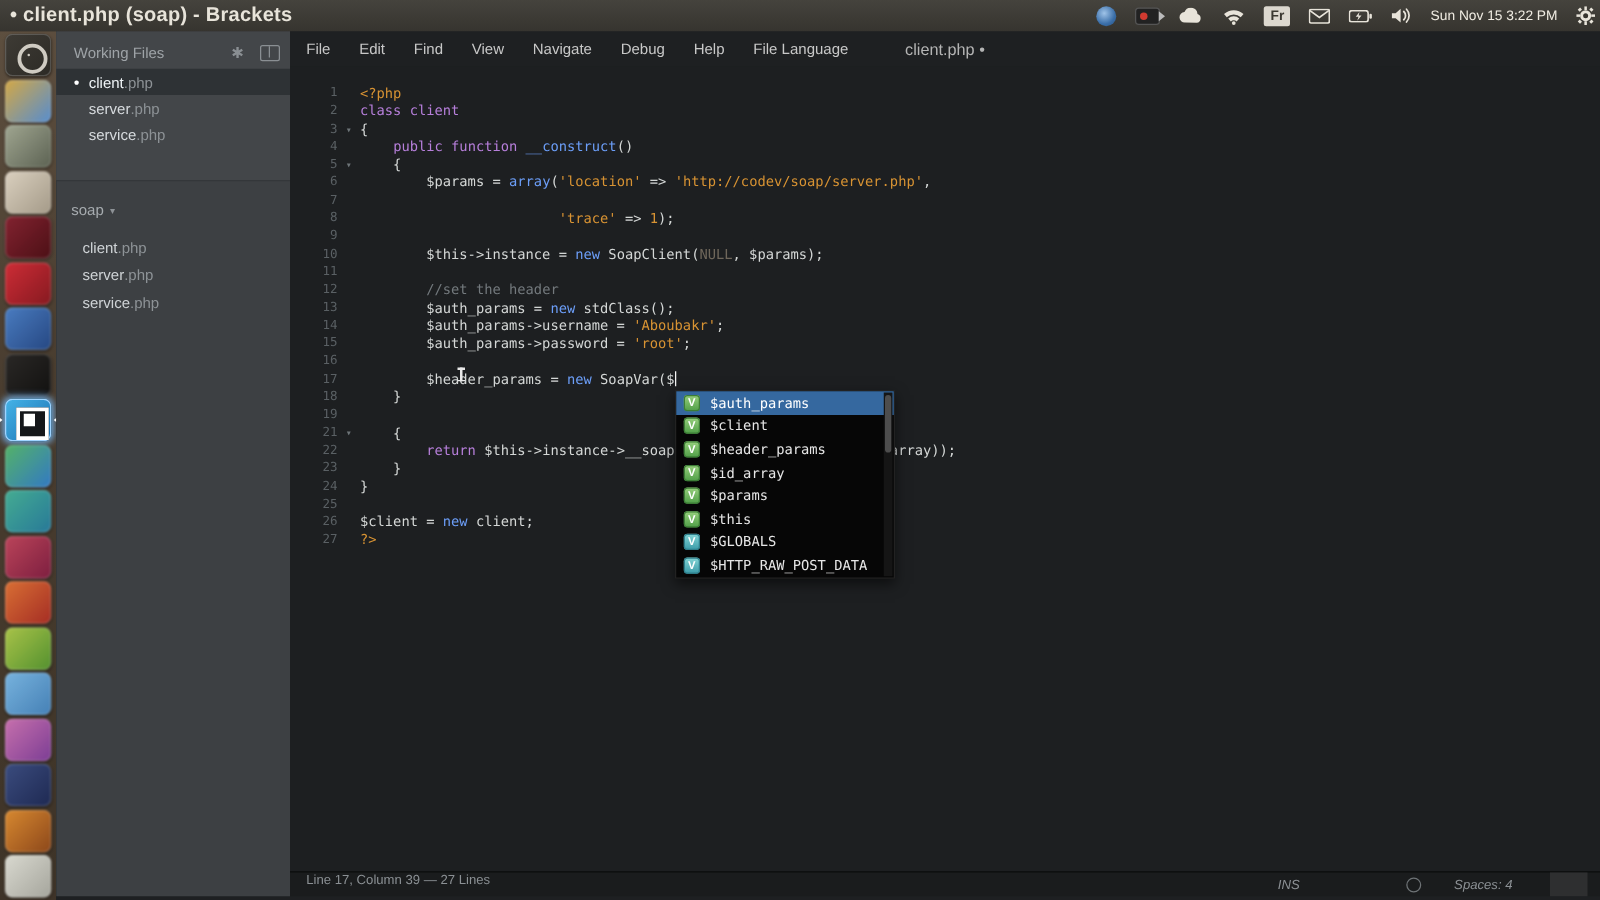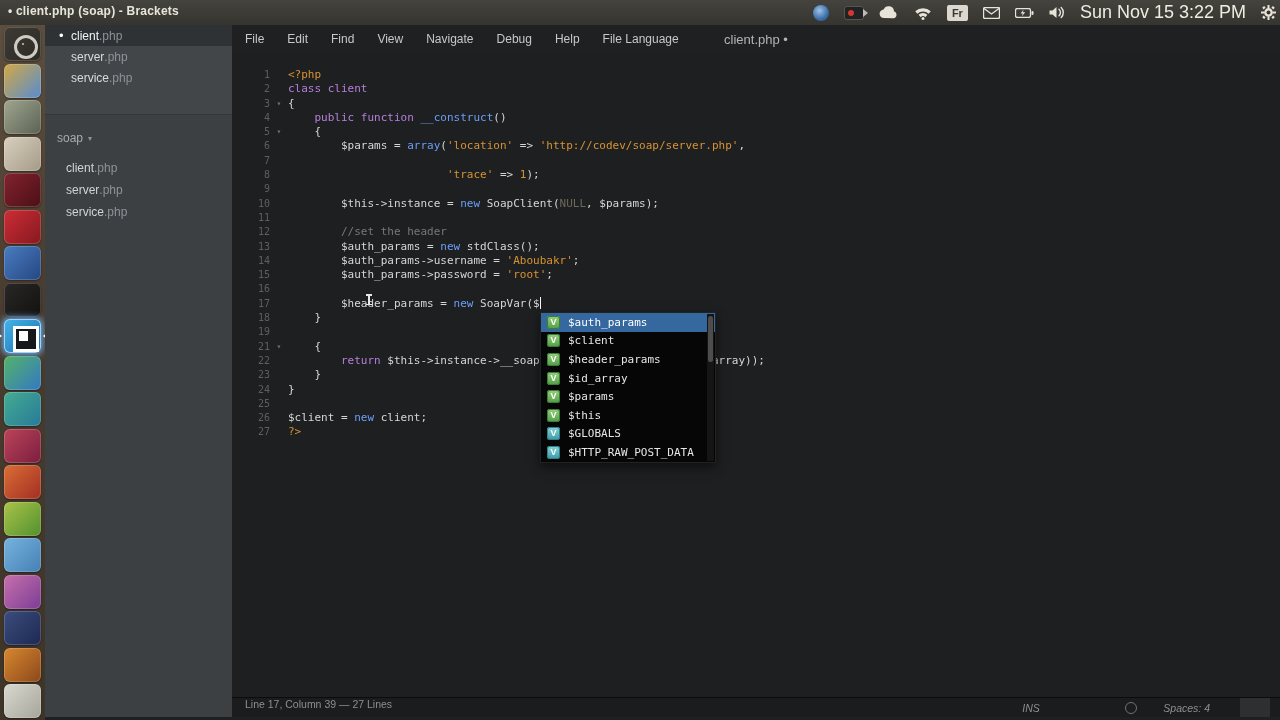--- a/index.html
+++ b/index.html
@@ -2,32 +2,32 @@
 <html><head>
 <meta charset="utf-8">
 <style>
   html,body{margin:0;padding:0;background:#000;}
   .app{position:relative;width:1280px;height:720px;overflow:hidden;
        font-family:"Liberation Sans",sans-serif;background:#1d1f21;}
 
   
   .top-panel{position:absolute;left:0;top:0;width:1280px;height:25px;
     background:linear-gradient(#45433d,#36342f);color:#e8e4da;z-index:50;}
-  .win-title{position:absolute;left:8px;top:4px;font-size:12px;font-weight:bold;letter-spacing:.2px;}
+  .win-title{position:absolute;left:8px;top:4px;font-size:16px;font-weight:bold;letter-spacing:.2px;}
   .tray{position:absolute;right:4px;top:0;height:25px;display:flex;align-items:center;gap:15px;}
   .tray svg{display:block}
   .ind-circle{width:16px;height:16px;border-radius:50%;
     background:radial-gradient(circle at 40% 35%,#9fc3e8,#3a6ea8 60%,#28507e);}
   .recorder{width:18px;height:12px;border-radius:3px;background:#222;position:relative;border:1px solid #555;}
   .recorder::after{content:"";position:absolute;left:3px;top:3px;width:6px;height:6px;border-radius:50%;background:#d03a30;}
   .recorder::before{content:"";position:absolute;right:-5px;top:2px;border-left:5px solid #bbb;
     border-top:4px solid transparent;border-bottom:4px solid transparent;}
   .kbd-box{min-width:17px;height:16px;padding:0 2px;background:#dcd8cf;color:#3a3831;
     font-size:11px;font-weight:bold;text-align:center;line-height:16px;border-radius:2px;}
-  .clock{font-size:18px;color:#f0ece2;white-space:nowrap;}
+  .clock{font-size:11px;color:#f0ece2;white-space:nowrap;}
 
   
   .desktop-strip{position:absolute;left:0;top:25px;width:45px;height:695px;
     background:linear-gradient(160deg,#7a6752 0%,#5c4c3a 40%,#4a3d2e 100%);}
   .launcher{position:absolute;left:0;top:25px;width:45px;height:695px;
     background:rgba(40,34,28,.35);display:flex;flex-direction:column;align-items:center;
     padding-top:2px;gap:2.5px;box-sizing:border-box;}
   .tile{width:37px;height:34px;border-radius:6px;flex:0 0 auto;filter:blur(.7px) saturate(1.1);
     box-shadow:inset 0 0 0 1px rgba(255,255,255,.18), 0 1px 2px rgba(0,0,0,.4);position:relative;}
   .tile.sharp{filter:none;}
@@ -188,20 +188,25 @@
           <span class="br-logo"></span>
           <span class="run-arrow"></span>
           <span class="front-arrow"></span>
         </div><div class="tile" style="background: linear-gradient(135deg, rgb(90, 176, 108), rgb(56, 120, 188));"></div><div class="tile" style="background: linear-gradient(135deg, rgb(76, 170, 146), rgb(45, 119, 148));"></div><div class="tile" style="background: linear-gradient(135deg, rgb(178, 70, 90), rgb(118, 32, 62));"></div><div class="tile" style="background: linear-gradient(135deg, rgb(209, 113, 59), rgb(156, 47, 39));"></div><div class="tile" style="background: linear-gradient(135deg, rgb(170, 194, 82), rgb(87, 142, 54));"></div><div class="tile" style="background: linear-gradient(135deg, rgb(124, 178, 217), rgb(74, 127, 176));"></div><div class="tile" style="background: linear-gradient(135deg, rgb(193, 114, 169), rgb(120, 63, 142));"></div><div class="tile" style="background: linear-gradient(135deg, rgb(60, 76, 122), rgb(31, 41, 78));"></div><div class="tile" style="background: linear-gradient(135deg, rgb(209, 138, 57), rgb(135, 72, 31));"></div><div class="tile" style="background: linear-gradient(135deg, rgb(217, 217, 209), rgb(165, 165, 157));"></div></div>
   </div>
 
   <div class="bwindow">
 
     <div class="sidebar">
       <div class="wf-panel">
+        <div class="wf-header">
+          <span class="wf-title">Working Files</span>
+          <span class="gear-ic">✱</span>
+          <span class="split-ic"></span>
+        </div>
         <div>
             <div class="wf-row active">
               <span class="dirty">•</span>
               <span class="base">client</span>
               <span class="ext">.php</span>
             </div>
             <div class="wf-row">
               <span class="dirty"></span>
               <span class="base">server</span>
               <span class="ext">.php</span>

